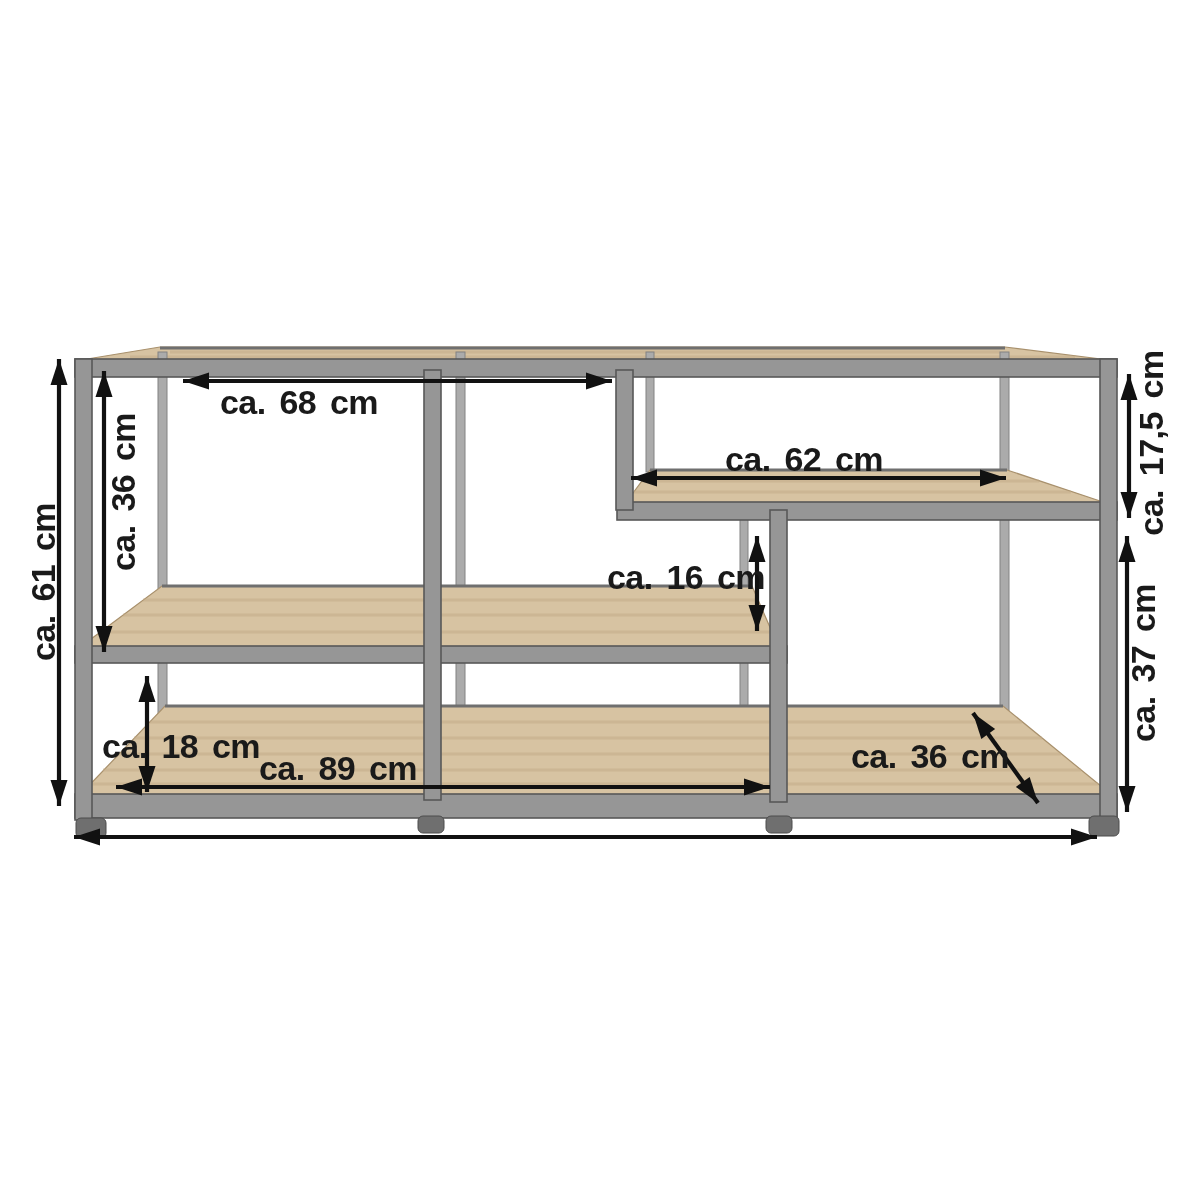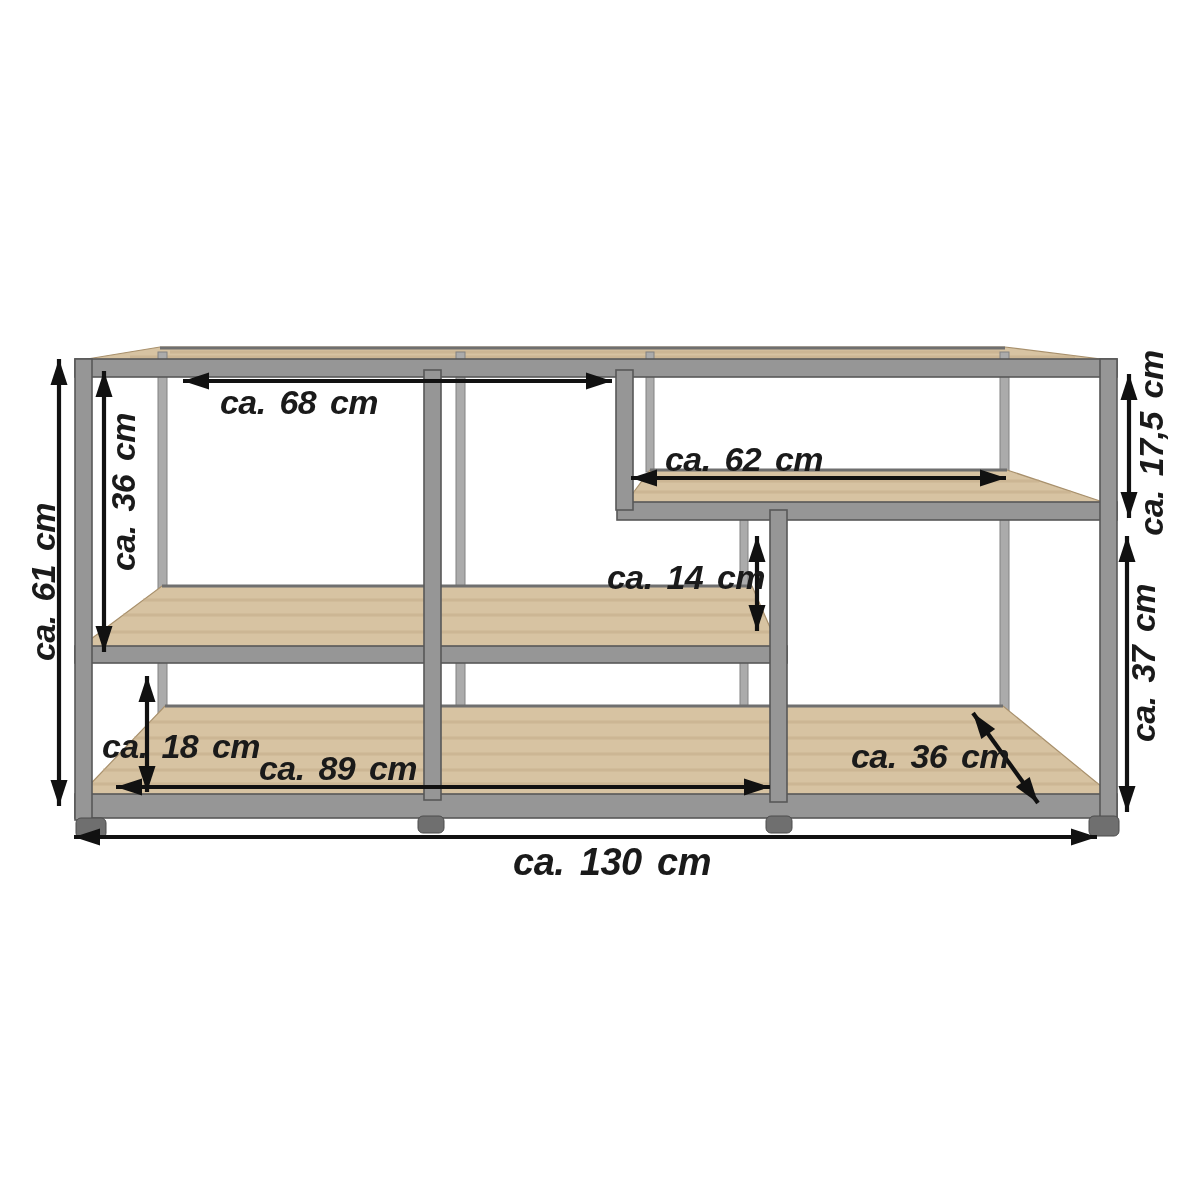--- a/index.html
+++ b/index.html
@@ -3,21 +3,21 @@
 <meta charset="utf-8">
 <style>
   :root{
     --frame:#969696; --frame_dark:#585858; --frame_back:#ababab; --frame_back_edge:#828282;
     --wood:#d7c3a2; --wood_streak:#c2aa85; --wood_edge:#a8906c;
     --arrow:#111111; --label:#1a1a1a; --page_bg:#ffffff;
   }
   html,body{margin:0;padding:0;background:var(--page_bg,#fff);}
   #stage{
     position:relative;width:1200px;height:1200px;background:var(--page_bg,#fff);
-    overflow:hidden;font-family:"Liberation Sans",sans-serif;font-style:italic;
+    overflow:hidden;font-family:"Liberation Sans",sans-serif;
   }
   #stage svg{position:absolute;left:0;top:0;}
   .frame{fill:var(--frame,#969696);stroke:var(--frame_dark,#585858);stroke-width:1.6;}
   .backbar{fill:var(--frame_back,#ababab);stroke:var(--frame_back_edge,#828282);stroke-width:1;}
   .wood{fill:var(--wood,#d7c3a2);stroke:var(--wood_edge,#a8906c);stroke-width:1.2;}
   .streak{stroke:var(--wood_streak,#c2aa85);stroke-width:3;opacity:.5;fill:none;}
   .backline{stroke:#6f6f6f;stroke-width:3;fill:none;}
   .foot{fill:#6f6f6f;stroke:#4d4d4d;stroke-width:1;}
   .dim-label{
     position:absolute;font-weight:700;font-size:34px;line-height:1;color:var(--label,#1a1a1a);
@@ -150,21 +150,20 @@
           <line x1="74" y1="837" x2="1097" y2="837" stroke="#111111" stroke-width="4.2"></line>
           <polygon points="1097,837 1071,845.5 1071,828.5" fill="#111111"></polygon>
           <polygon points="74,837 100,845.5 100,828.5" fill="#111111"></polygon>
         </g>
     </g>
   </svg>
 
   <div class="dim-label" style="left:299px;top:402px">ca. 68 cm</div>
   <div class="dim-label rot" style="left:123px;top:492px">ca. 36 cm</div>
   <div class="dim-label rot" style="left:43px;top:582px">ca. 61 cm</div>
-  <div class="dim-label" style="left:744px;top:459px">ca. 62 cm</div>
+  <div class="dim-label" style="left:804px;top:459px">ca. 62 cm</div>
   <div class="dim-label rot" style="left:1151px;top:443px">ca. 17,5 cm</div>
-  <div class="dim-label" style="left:686px;top:577px">ca. 14 cm</div>
+  <div class="dim-label" style="left:686px;top:577px">ca. 16 cm</div>
   <div class="dim-label rot" style="left:1143px;top:663px">ca. 37 cm</div>
   <div class="dim-label" style="left:181px;top:746px">ca. 18 cm</div>
   <div class="dim-label" style="left:338px;top:768px">ca. 89 cm</div>
   <div class="dim-label" style="left:930px;top:756px">ca. 36 cm</div>
-  <div class="dim-label big" style="left:612px;top:862px">ca. 130 cm</div>
 </div>
 
 </body></html>

